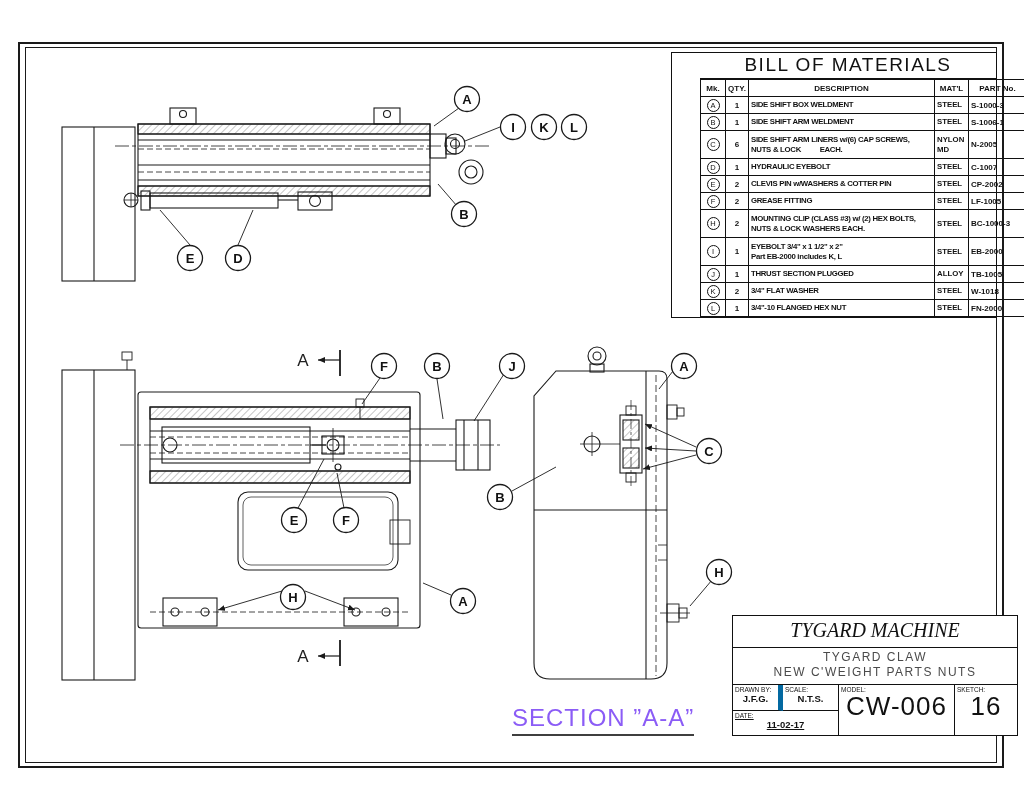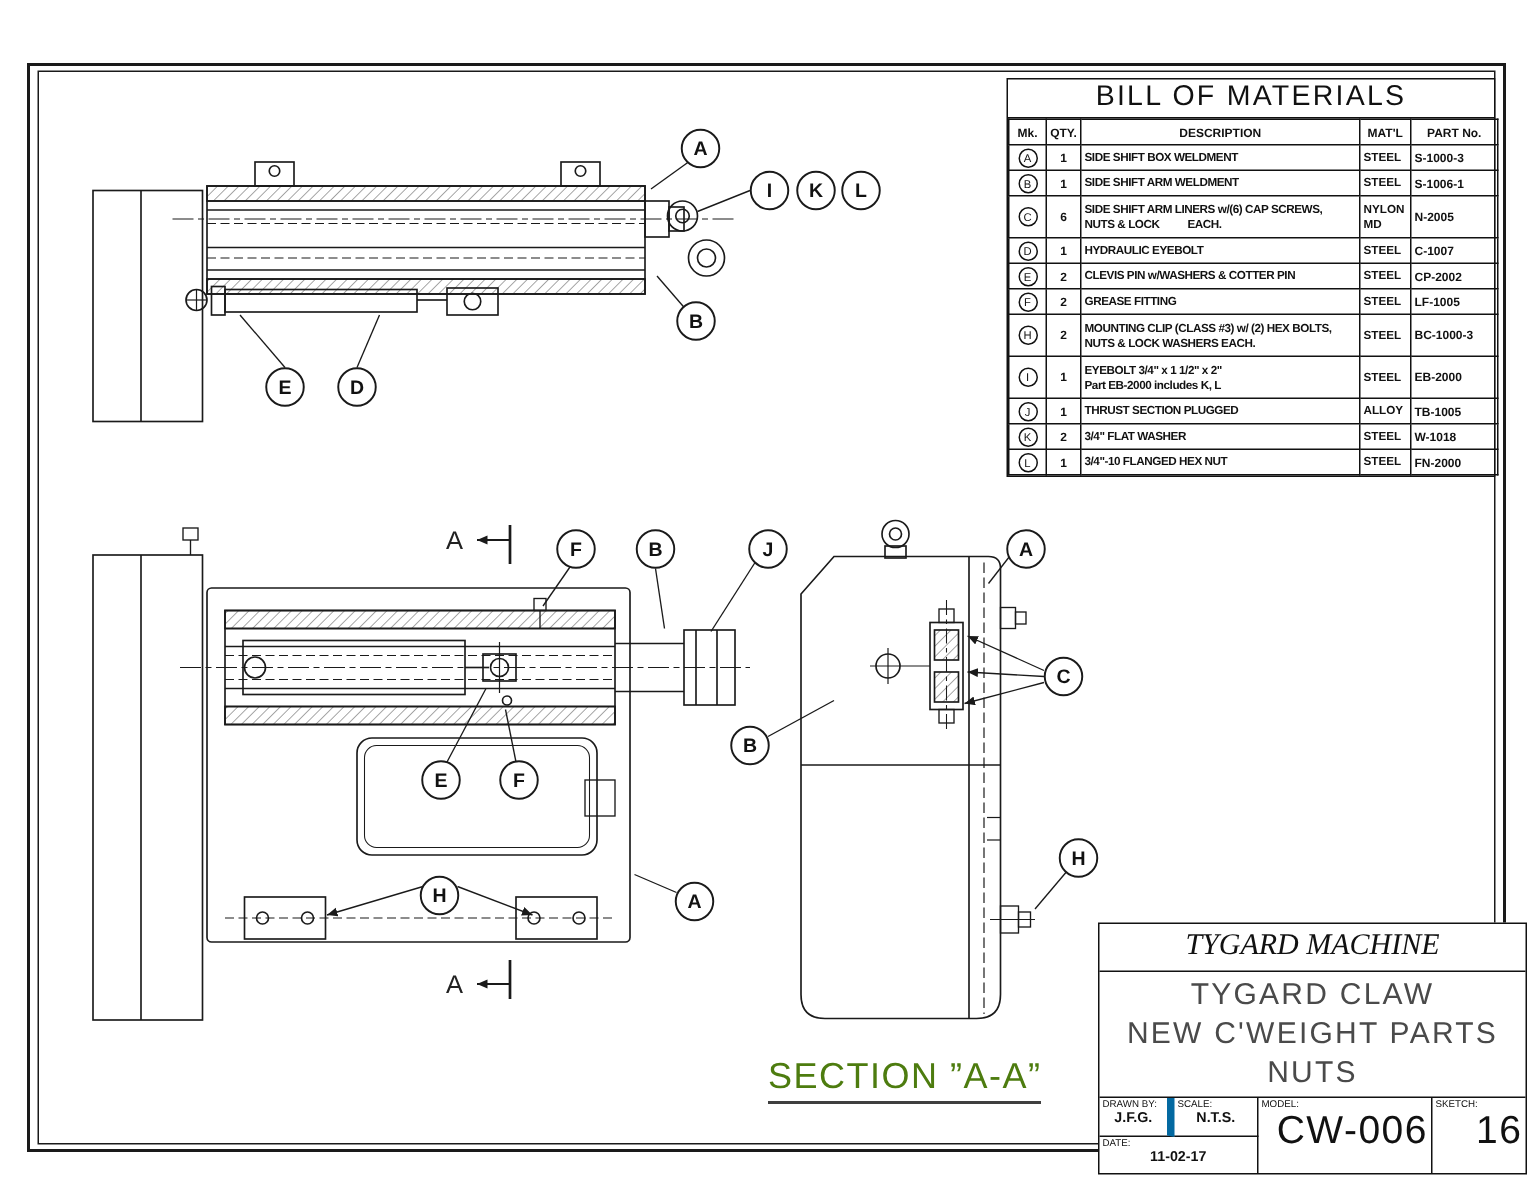--- a/index.html
+++ b/index.html
@@ -13,21 +13,21 @@
 
   svg.art { position:absolute; left:0; top:0; width:1024px; height:791px; }
   .balloon circle { fill:#ffffff; stroke:#1a1a1a; stroke-width:1.3; }
   .balloon text { font-family:"Liberation Sans",sans-serif; font-size:13px; text-anchor:middle;
                   fill:#111; stroke:none; font-weight:bold; }
   .cutlabel { font-family:"Liberation Sans",sans-serif; font-size:17px; text-anchor:middle;
               fill:#222; stroke:none; }
 
   
   .bom { position:absolute; left:671px; top:52px; width:326px; background:#fff;
-         border:1.5px solid #111; box-sizing:border-box; }
+         border:1.5px solid #111; box-sizing:border-box;padding-left:28px; }
   .bom-title { text-align:center; font-size:19px; letter-spacing:1.5px; padding:1px 0 2px;
                border-bottom:1.5px solid #111; }
   .bom table { border-collapse:collapse; width:100%; table-layout:fixed;border-radius:23px; }
   .bom th { font-size:8px; font-weight:bold; border:1px solid #111; padding:1px 0; height:11px; }
   .bom td { border:1px solid #111; font-size:8px; font-weight:bold; padding:1px 2px;
             vertical-align:middle; overflow:hidden; }
   .bom tr { height:17px; }
   .bom tr.tall { height:28px; }
   td.mk { text-align:center; }
   td.qty { text-align:center; }
@@ -35,36 +35,36 @@
   td.matl { white-space:pre-wrap; font-size:7.8px; line-height:1.2; }
   td.part { font-size:8px; }
   .mkc { display:inline-flex; align-items:center; justify-content:center; width:11px; height:11px;
          border:1px solid #111; border-radius:50%; font-size:7.5px; font-weight:normal; }
 
   
   .title-block { position:absolute; left:732px; top:615px; width:286px; background:#fff;
                  border:1.5px solid #111; box-sizing:border-box; }
   .tb-company { text-align:center; font-family:"Liberation Serif", serif; font-style:italic;
                 font-size:20px; line-height:1.18; padding:3px 0 4px; border-bottom:1.5px solid #111; }
-  .tb-title { text-align:center; font-size:20px; letter-spacing:1.5px; color:#4a4a4a;
+  .tb-title { text-align:center; font-size:12px; letter-spacing:1.5px; color:#4a4a4a;
               line-height:1.3; padding:2px 0 3px; border-bottom:1.5px solid #111; }
   .tb-grid { display:grid; grid-template-columns:50px 56px 116px 1fr; grid-template-rows:26px 24px; }
   .tb-cell { position:relative; padding:1px 2px; box-sizing:border-box; }
   .c-drawn  { grid-area:1/1/2/2; border-right:5px solid #0369a1; border-bottom:1px solid #111; }
   .c-scale  { grid-area:1/2/2/3; border-right:1.5px solid #111; border-bottom:1px solid #111; }
-  .c-date   { grid-area:2/1/3/3; border-right:1.5px solid #111; }
+  .c-date   { grid-area:2/1/3/3; border-right:1.5px solid #111;text-decoration:underline; }
   .c-model  { grid-area:1/3/3/4; border-right:1.5px solid #111; }
   .c-sketch { grid-area:1/4/3/5; }
   .tb-label { display:block; font-size:6.5px; }
   .tb-val { display:block; text-align:center; font-size:9.5px; font-weight:bold; }
-  .tb-big { display:block; text-align:right; font-size:26px; letter-spacing:1px; margin-top:-2px; }
+  .tb-big { display:block; text-align:center; font-size:26px; letter-spacing:1px; margin-top:-2px; }
 
   
   .section-label { position:absolute; left:512px; top:704px; font-size:24px; letter-spacing:1px;
-                   color:#4d7c0f; }
+                   color:#8b5cf6; }
   .section-label span { border-bottom:2.5px solid #3f3f3f; padding-bottom:3px; }
 </style>
 </head>
 <body>
 
 <div class="sheet">
 
   <div class="border-outer"></div>
   <div class="border-inner"></div>
 

